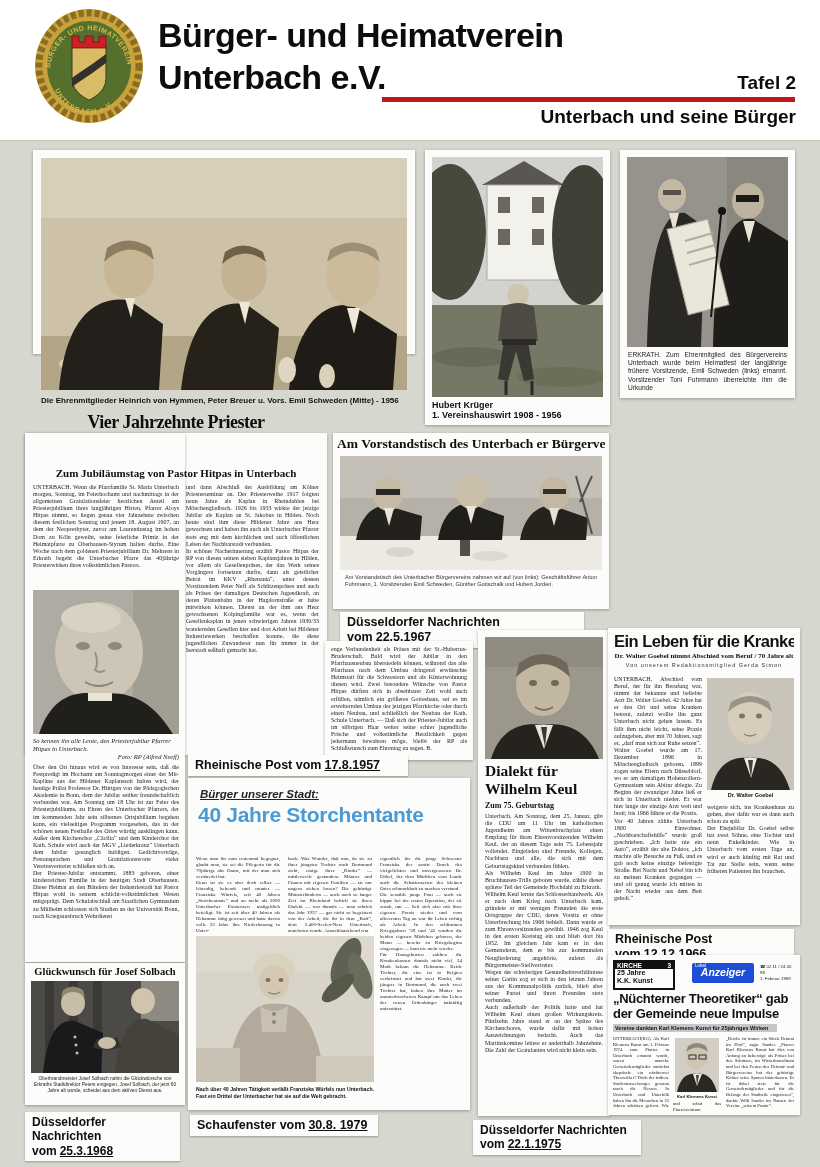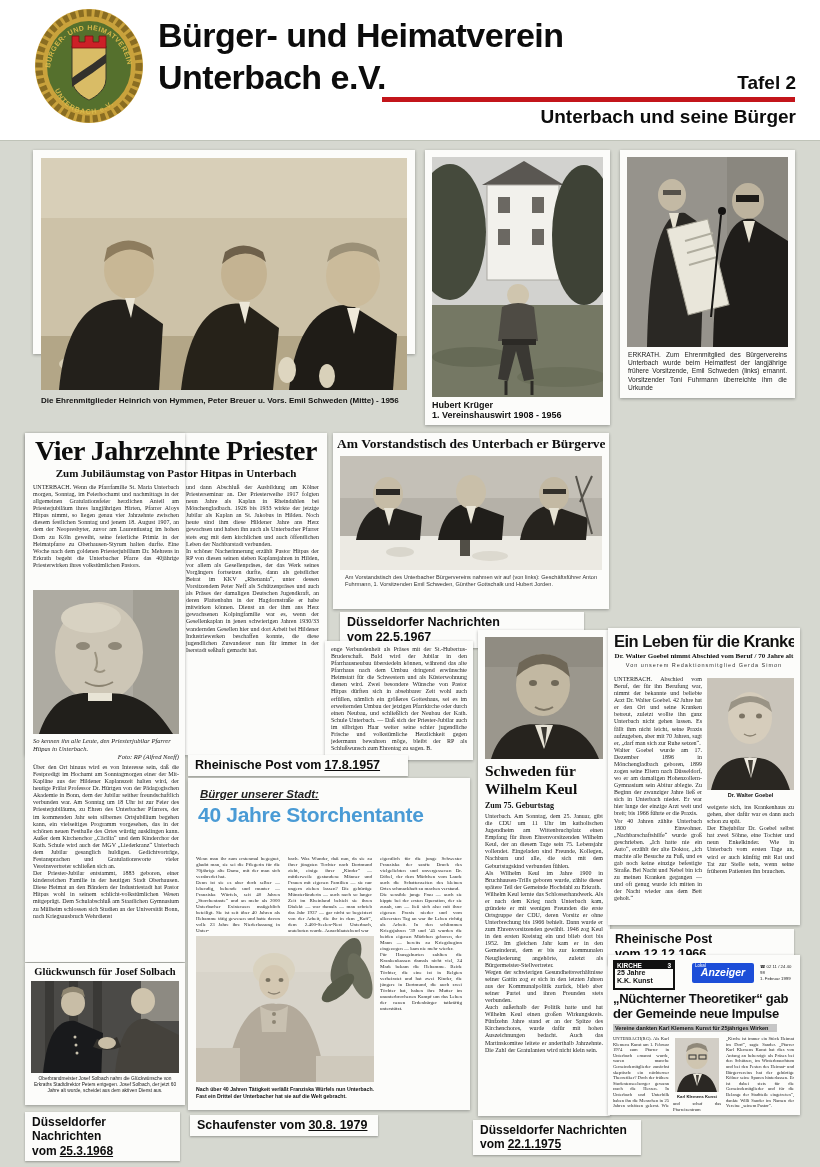--- a/index.html
+++ b/index.html
@@ -130,21 +130,21 @@
         <line x1="62" y1="108" x2="90" y2="100" stroke="#b0ad9f" stroke-width="2"></line>
         <line x1="94" y1="58" x2="84" y2="160" stroke="#161513" stroke-width="2"></line>
         <circle cx="95" cy="54" r="4" fill="#141312"></circle>
       </svg>
     </div>
     <div class="cap np" style="left:8px;top:201px;width:159px;height:42px;font-size:6.6px;font-family:'Liberation Sans',sans-serif;line-height:1.25;color:#222;">ERKRATH. Zum Ehrenmitglied des Bürgervereins Unterbach wurde beim Heimatfest der langjährige frühere Vorsitzende, Emil Schweden (links) ernannt. Vorsitzender Toni Fuhrmann überreichte ihm die Urkunde</div>
   </div>
 
   <div class="clip" style="left:25px;top:433px;width:302px;height:322px;box-shadow:0 1px 3px rgba(0,0,0,.25);"></div>
   <div class="clip" style="left:25px;top:433px;width:160px;height:529px;"></div>
-  <div class="hl-serif" style="left:33px;top:435px;width:286px;font-size:28px;letter-spacing:-0.5px;">Vier Jahrzehnte Priester</div>
+  <div class="hl-serif" style="left:33px;top:412px;width:286px;font-size:18px;letter-spacing:-0.5px;">Vier Jahrzehnte Priester</div>
   <div class="hl-serif" style="left:33px;top:467px;width:286px;font-size:11px;">Zum Jubiläumstag von Pastor Hitpas in Unterbach</div>
   <div class="np" style="left:33px;top:484px;width:146px;height:104px;">UNTERBACH. Wenn die Pfarrfamilie St. Maria Unterbach morgen, Sonntag, im Feierhochamt und nachmittags in der allgemeinen Gratulationsfeier herzlichen Anteil am Priesterjubiläum ihres langjährigen Hirten, Pfarrer Aloys Hitpas nimmt, so liegen genau vier Jahrzehnte zwischen diesem festlichen Sonntag und jenem 18. August 1907, an dem der Neopresbyter, zuvor am Laurentiustag im hohen Dom zu Köln geweiht, seine feierliche Primiz in der Heimatpfarre zu Oberhausen-Styrum halten durfte. Eine Woche nach dem goldenen Priesterjubiläum Dr. Mehrens in Erkrath begeht die Unterbacher Pfarre das 40jährige Priesterwirken ihres volkstümlichen Pastors.</div>
   <div class="photo" style="left:33px;top:590px;width:146px;height:144px;">
     <svg viewBox="0 0 146 144" preserveAspectRatio="none">
       <rect width="146" height="144" fill="#aeaba2"></rect>
       <rect x="100" width="46" height="144" fill="#a19e94"></rect>
       <ellipse cx="66" cy="62" rx="44" ry="50" fill="#cdc6b6"></ellipse>
       <ellipse cx="58" cy="28" rx="30" ry="15" fill="#d8d2c2"></ellipse>
       <ellipse cx="50" cy="56" rx="7" ry="4" fill="#8f8878"></ellipse>
       <ellipse cx="82" cy="56" rx="7" ry="4" fill="#8f8878"></ellipse>
@@ -207,21 +207,21 @@
         <path d="M31,40 q27,-26 54,0 l-3,-14 q-24,-18 -48,0 z" fill="#6f6757"></path>
         <ellipse cx="48" cy="46" rx="4" ry="3" fill="#6e6757"></ellipse>
         <ellipse cx="70" cy="46" rx="4" ry="3" fill="#6e6757"></ellipse>
         <path d="M50,70 q9,6 18,0" stroke="#7d7564" stroke-width="2" fill="none"></path>
         <path d="M6,122 C14,94 34,84 58,88 C84,84 104,96 114,122 Z" fill="#26231e"></path>
         <polygon points="50,88 68,88 59,112" fill="#e9e5d8"></polygon>
         <polygon points="56,90 62,90 60,110" fill="#3b3832"></polygon>
       </svg>
     </div>
     <div class="hl-serif" style="left:7px;top:132px;width:118px;font-size:15.5px;text-align:left;line-height:1.15;">
-      <div>Schweden für</div>
+      <div>Dialekt für</div>
       <div>Wilhelm Keul</div>
     </div>
     <div class="cap serif" style="left:7px;top:171px;width:118px;font-size:8px;font-weight:bold;">Zum 75. Geburtstag</div>
     <div class="np" style="left:7px;top:183px;width:118px;height:296px;">Unterbach. Am Sonntag, dem 25. Januar, gibt die CDU um 11 Uhr im katholischen Jugendheim am Wittenbruchplatz einen Empfang für ihren Ehrenvorsitzenden Wilhelm Keul, der an diesem Tage sein 75. Lebensjahr vollendet. Eingeladen sind Freunde, Kollegen, Nachbarn und alle, die sich mit dem Geburtstagskind verbunden fühlen.
 Als Wilhelm Keul im Jahre 1900 in Bruchhausen-Trills geboren wurde, zählte dieser spätere Teil der Gemeinde Hochdahl zu Erkrath.
 Wilhelm Keul lernte das Schlosserhandwerk. Als er nach dem Krieg nach Unterbach kam, gründete er mit wenigen Freunden die erste Ortsgruppe der CDU, deren Vorsitz er ohne Unterbrechung bis 1966 behielt. Dann wurde er zum Ehrenvorsitzenden gewählt. 1946 zog Keul in den ersten Kreistag ein und blieb dort bis 1952. Im gleichen Jahr kam er in den Gemeinderat, dem er bis zur kommunalen Neugliederung angehörte, zuletzt als Bürgermeister-Stellvertreter.
 Wegen der schwierigen Gesundheitsverhältnisse seiner Gattin zog er sich in den letzten Jahren aus der Kommunalpolitik zurück, blieb aber seiner Partei und ihren Freunden stets verbunden.
 Auch außerhalb der Politik hatte und hat Wilhelm Keul einen großen Wirkungskreis. Fünfzehn Jahre stand er an der Spitze des Kirchenchores, wurde dafür mit hohen Auszeichnungen bedacht. Auch das Martinskomitee leitete er anderthalb Jahrzehnte. Die Zahl der Gratulanten wird nicht klein sein.</div>
   </div>
   <div class="src-label" style="left:473px;top:1120px;width:168px;font-size:12px;">

